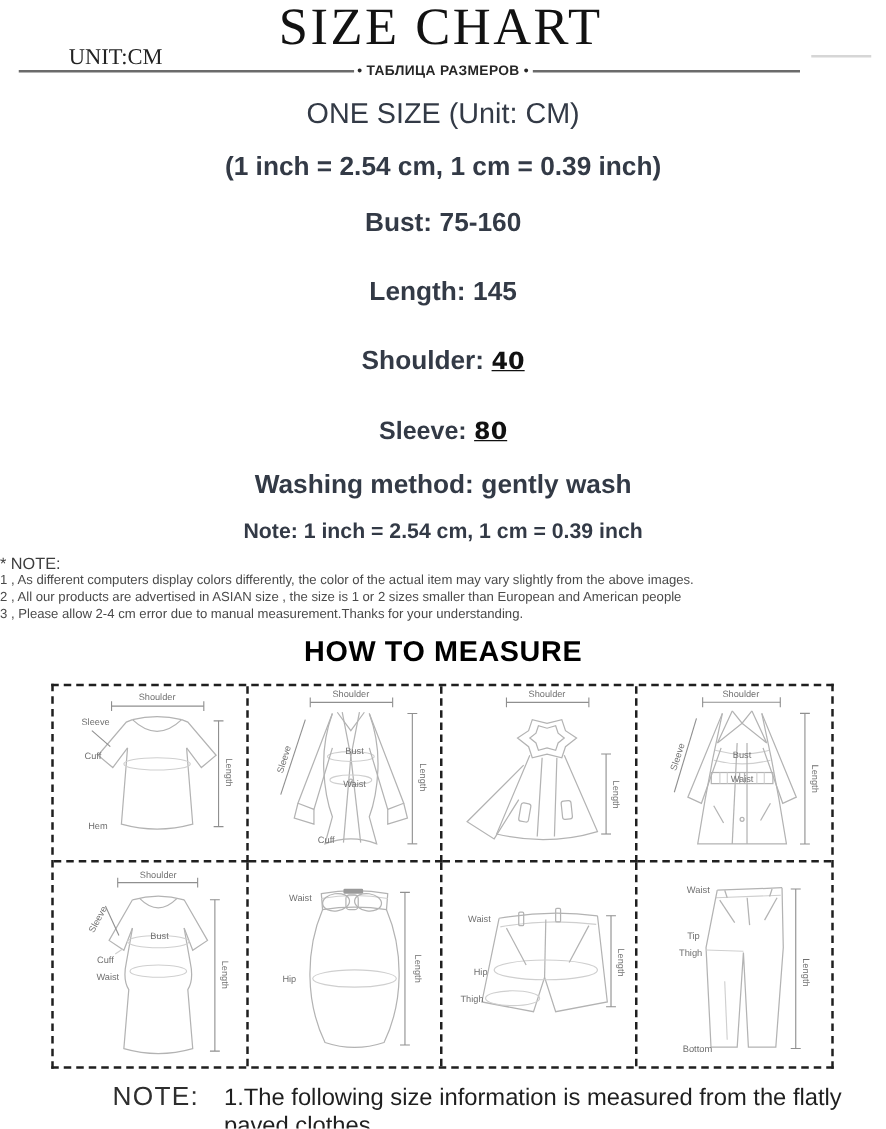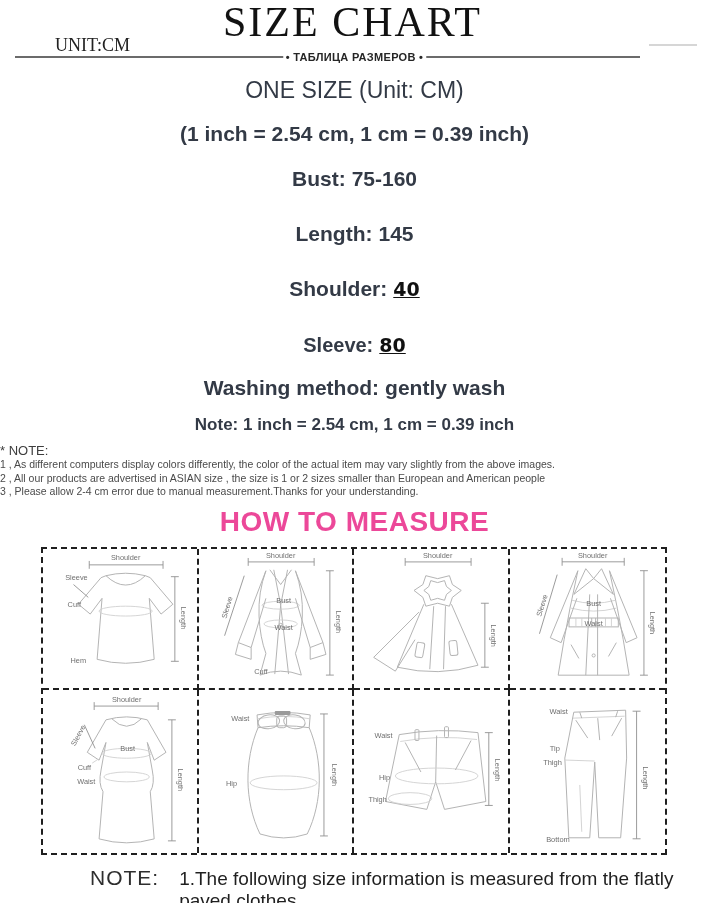--- a/index.html
+++ b/index.html
@@ -39,22 +39,22 @@
   .row-length{margin-top:29px;}
   .row-shoulder{margin-top:29px;}
   .row-sleeve{margin-top:30px;font-size:20px;}
   .row-washing{margin-top:17px;}
   .note-line{margin-top:13px;font-size:17px;font-weight:bold;line-height:21px;color:#333a46;}
   
   .notes{text-align:left;}
   .notes-title{margin-top:9px;font-size:13px;color:#3d3d3d;line-height:14px;}
   .notes-item{font-size:10.5px;color:#4a4a4a;line-height:13.5px;}
   
-  .how-title{margin-top:9px;text-align:center;font-size:28px;font-weight:bold;
-    letter-spacing:0.5px;color:#ec4899;line-height:27px;}
+  .how-title{margin-top:9px;text-align:center;font-size:23px;font-weight:bold;
+    letter-spacing:0.5px;color:#000000;line-height:27px;}
   .measure-grid{
     width:626px;margin:12px 0 0 41px;box-sizing:border-box;
     display:grid;grid-template-columns:repeat(4,1fr);
     border:2px dashed #1f1f1f;
   }
   .mcell{position:relative;height:141px;border-right:2px dashed #1f1f1f;box-sizing:border-box;}
   .mcell:nth-child(4n){border-right:none;}
   .mcell:nth-child(-n+4){border-bottom:2px dashed #1f1f1f;}
   .mcell:nth-child(n+5){height:163px;}
   .mcell svg{display:block;width:100%;height:100%;}

